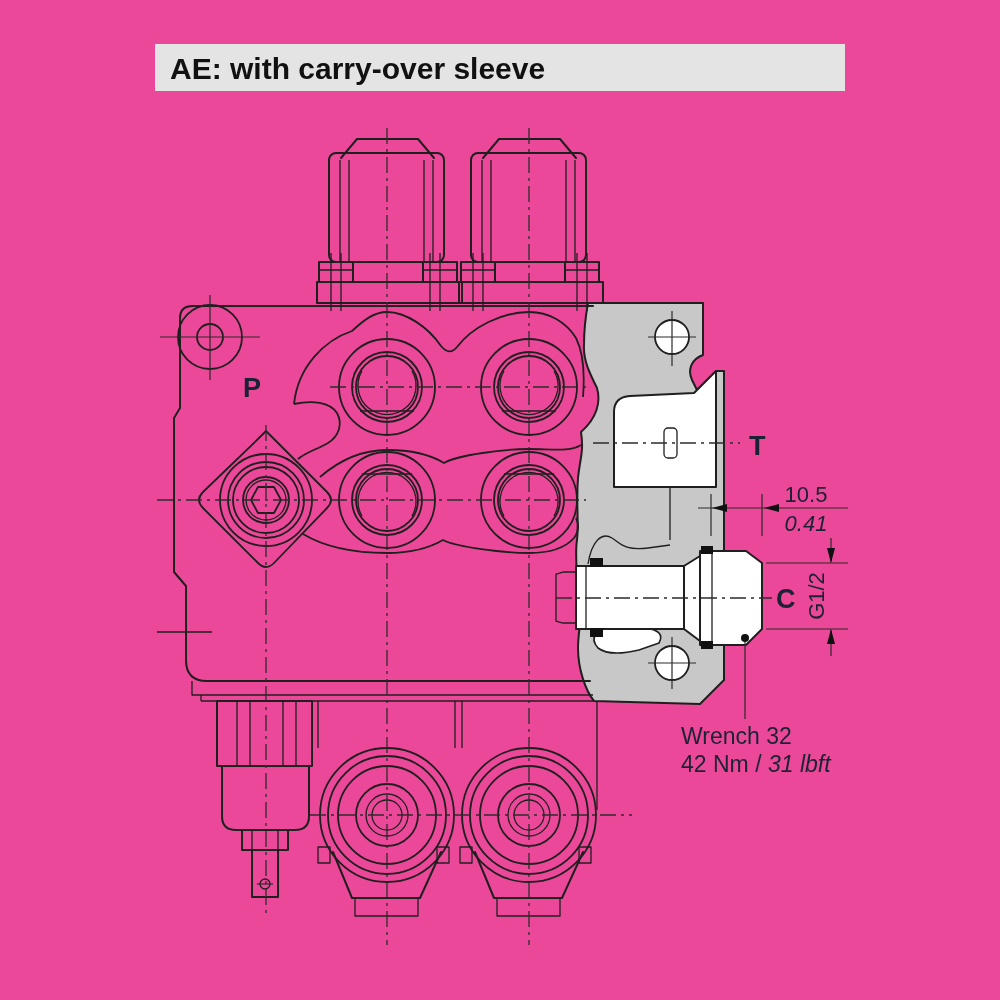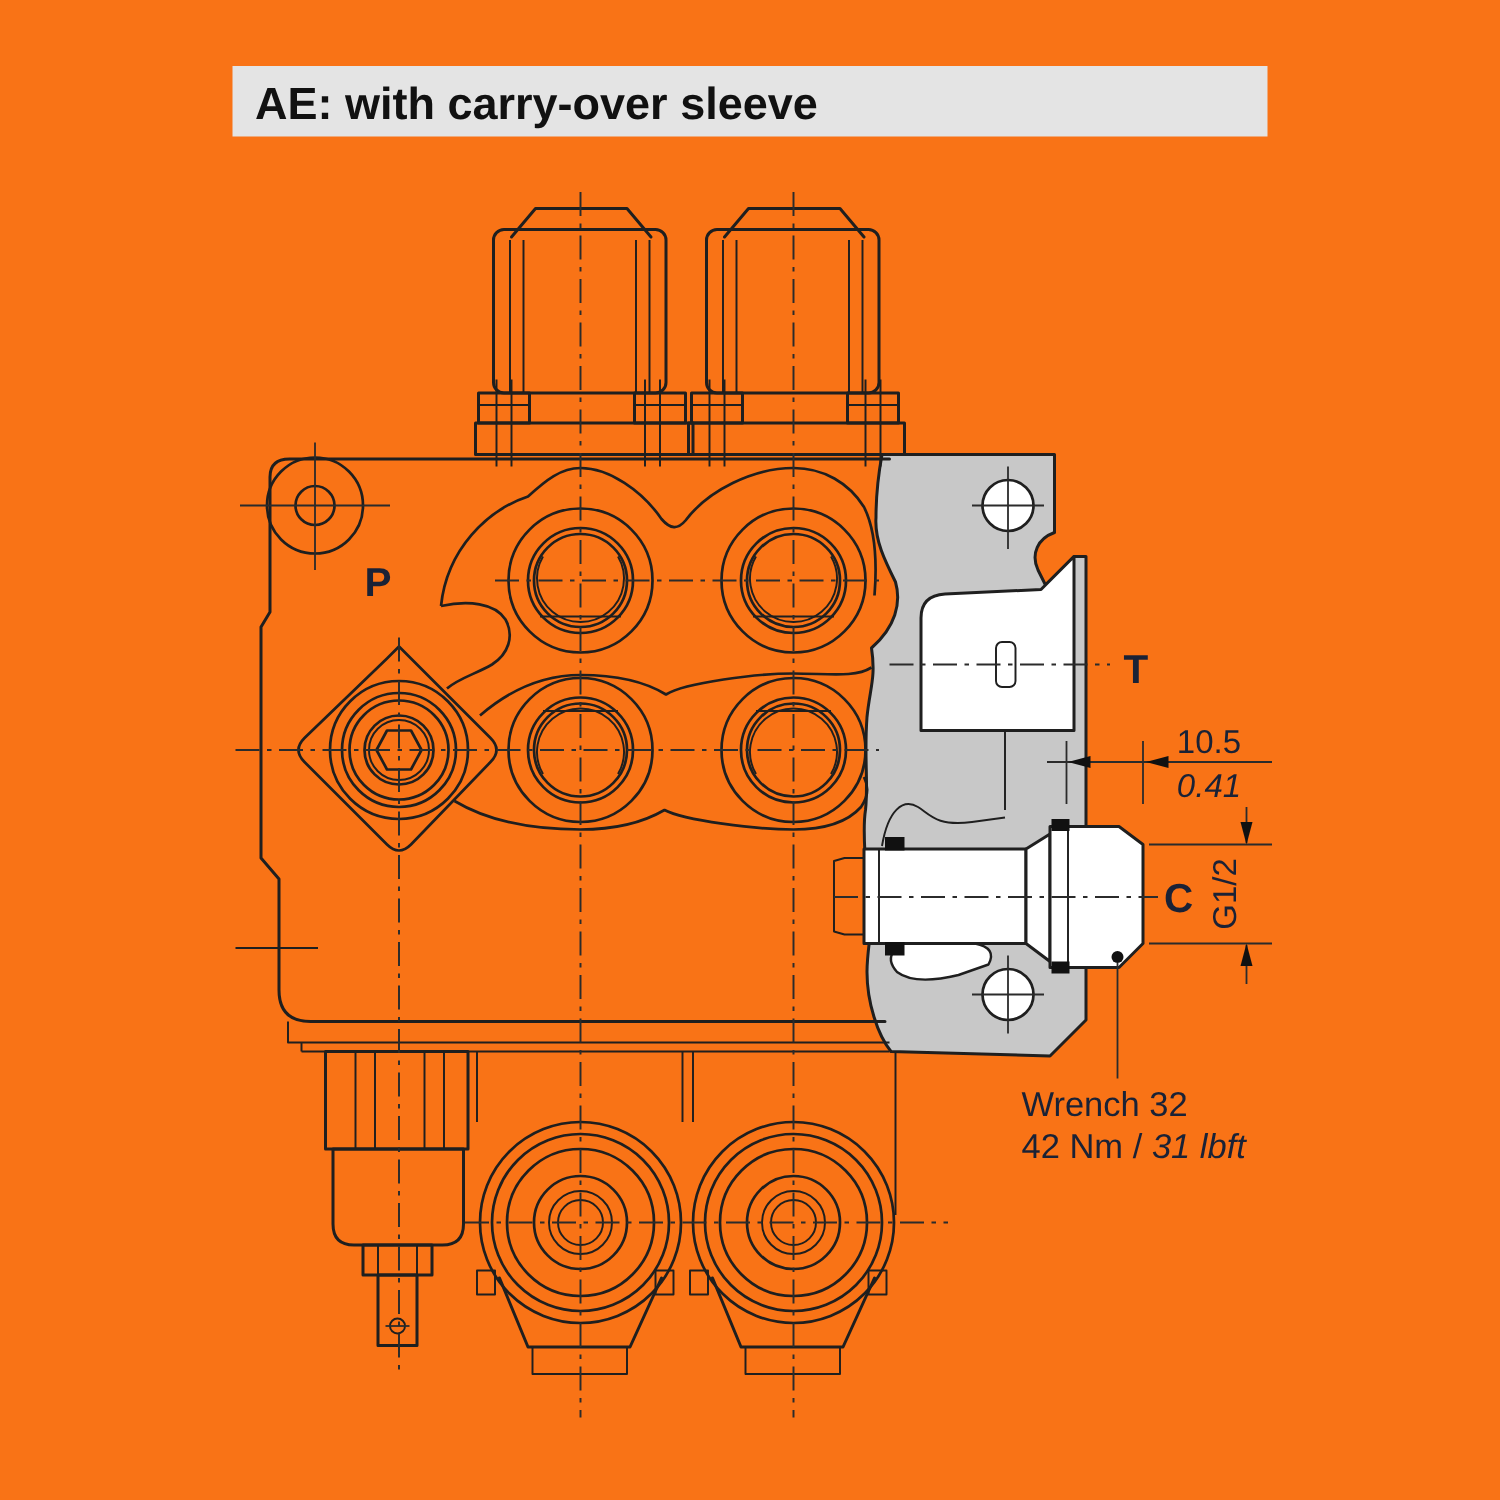--- a/index.html
+++ b/index.html
@@ -1,16 +1,16 @@
 <!DOCTYPE html>
 <html><head>
 <meta charset="utf-8">
 <style>
   html,body{margin:0;padding:0;background:#ffffff;}
-  .stage{position:relative;width:1000px;height:1000px;background:#f97316;
+  .stage{position:relative;width:1000px;height:1000px;background:#ec4899;
          font-family:"Liberation Sans", sans-serif;}
   svg{position:absolute;inset:0;}
   .ln   {stroke:#1f1f1f;stroke-width:2;fill:none;stroke-linejoin:round;stroke-linecap:round;}
   .ln-t {stroke:#1f1f1f;stroke-width:1.3;fill:none;stroke-linejoin:round;}
   .cl   {stroke:#2b2b2b;stroke-width:1.3;fill:none;stroke-dasharray:16 5 3 5;}
   .cross{stroke:#2b2b2b;stroke-width:1.2;fill:none;}
   .gray {fill:#c8c8c8;stroke:#1f1f1f;stroke-width:2;stroke-linejoin:round;}
   .white{fill:#ffffff;stroke:#1f1f1f;stroke-width:2;stroke-linejoin:round;}
   .seal {fill:#111;stroke:none;}
   .arr  {fill:#111;stroke:none;}

